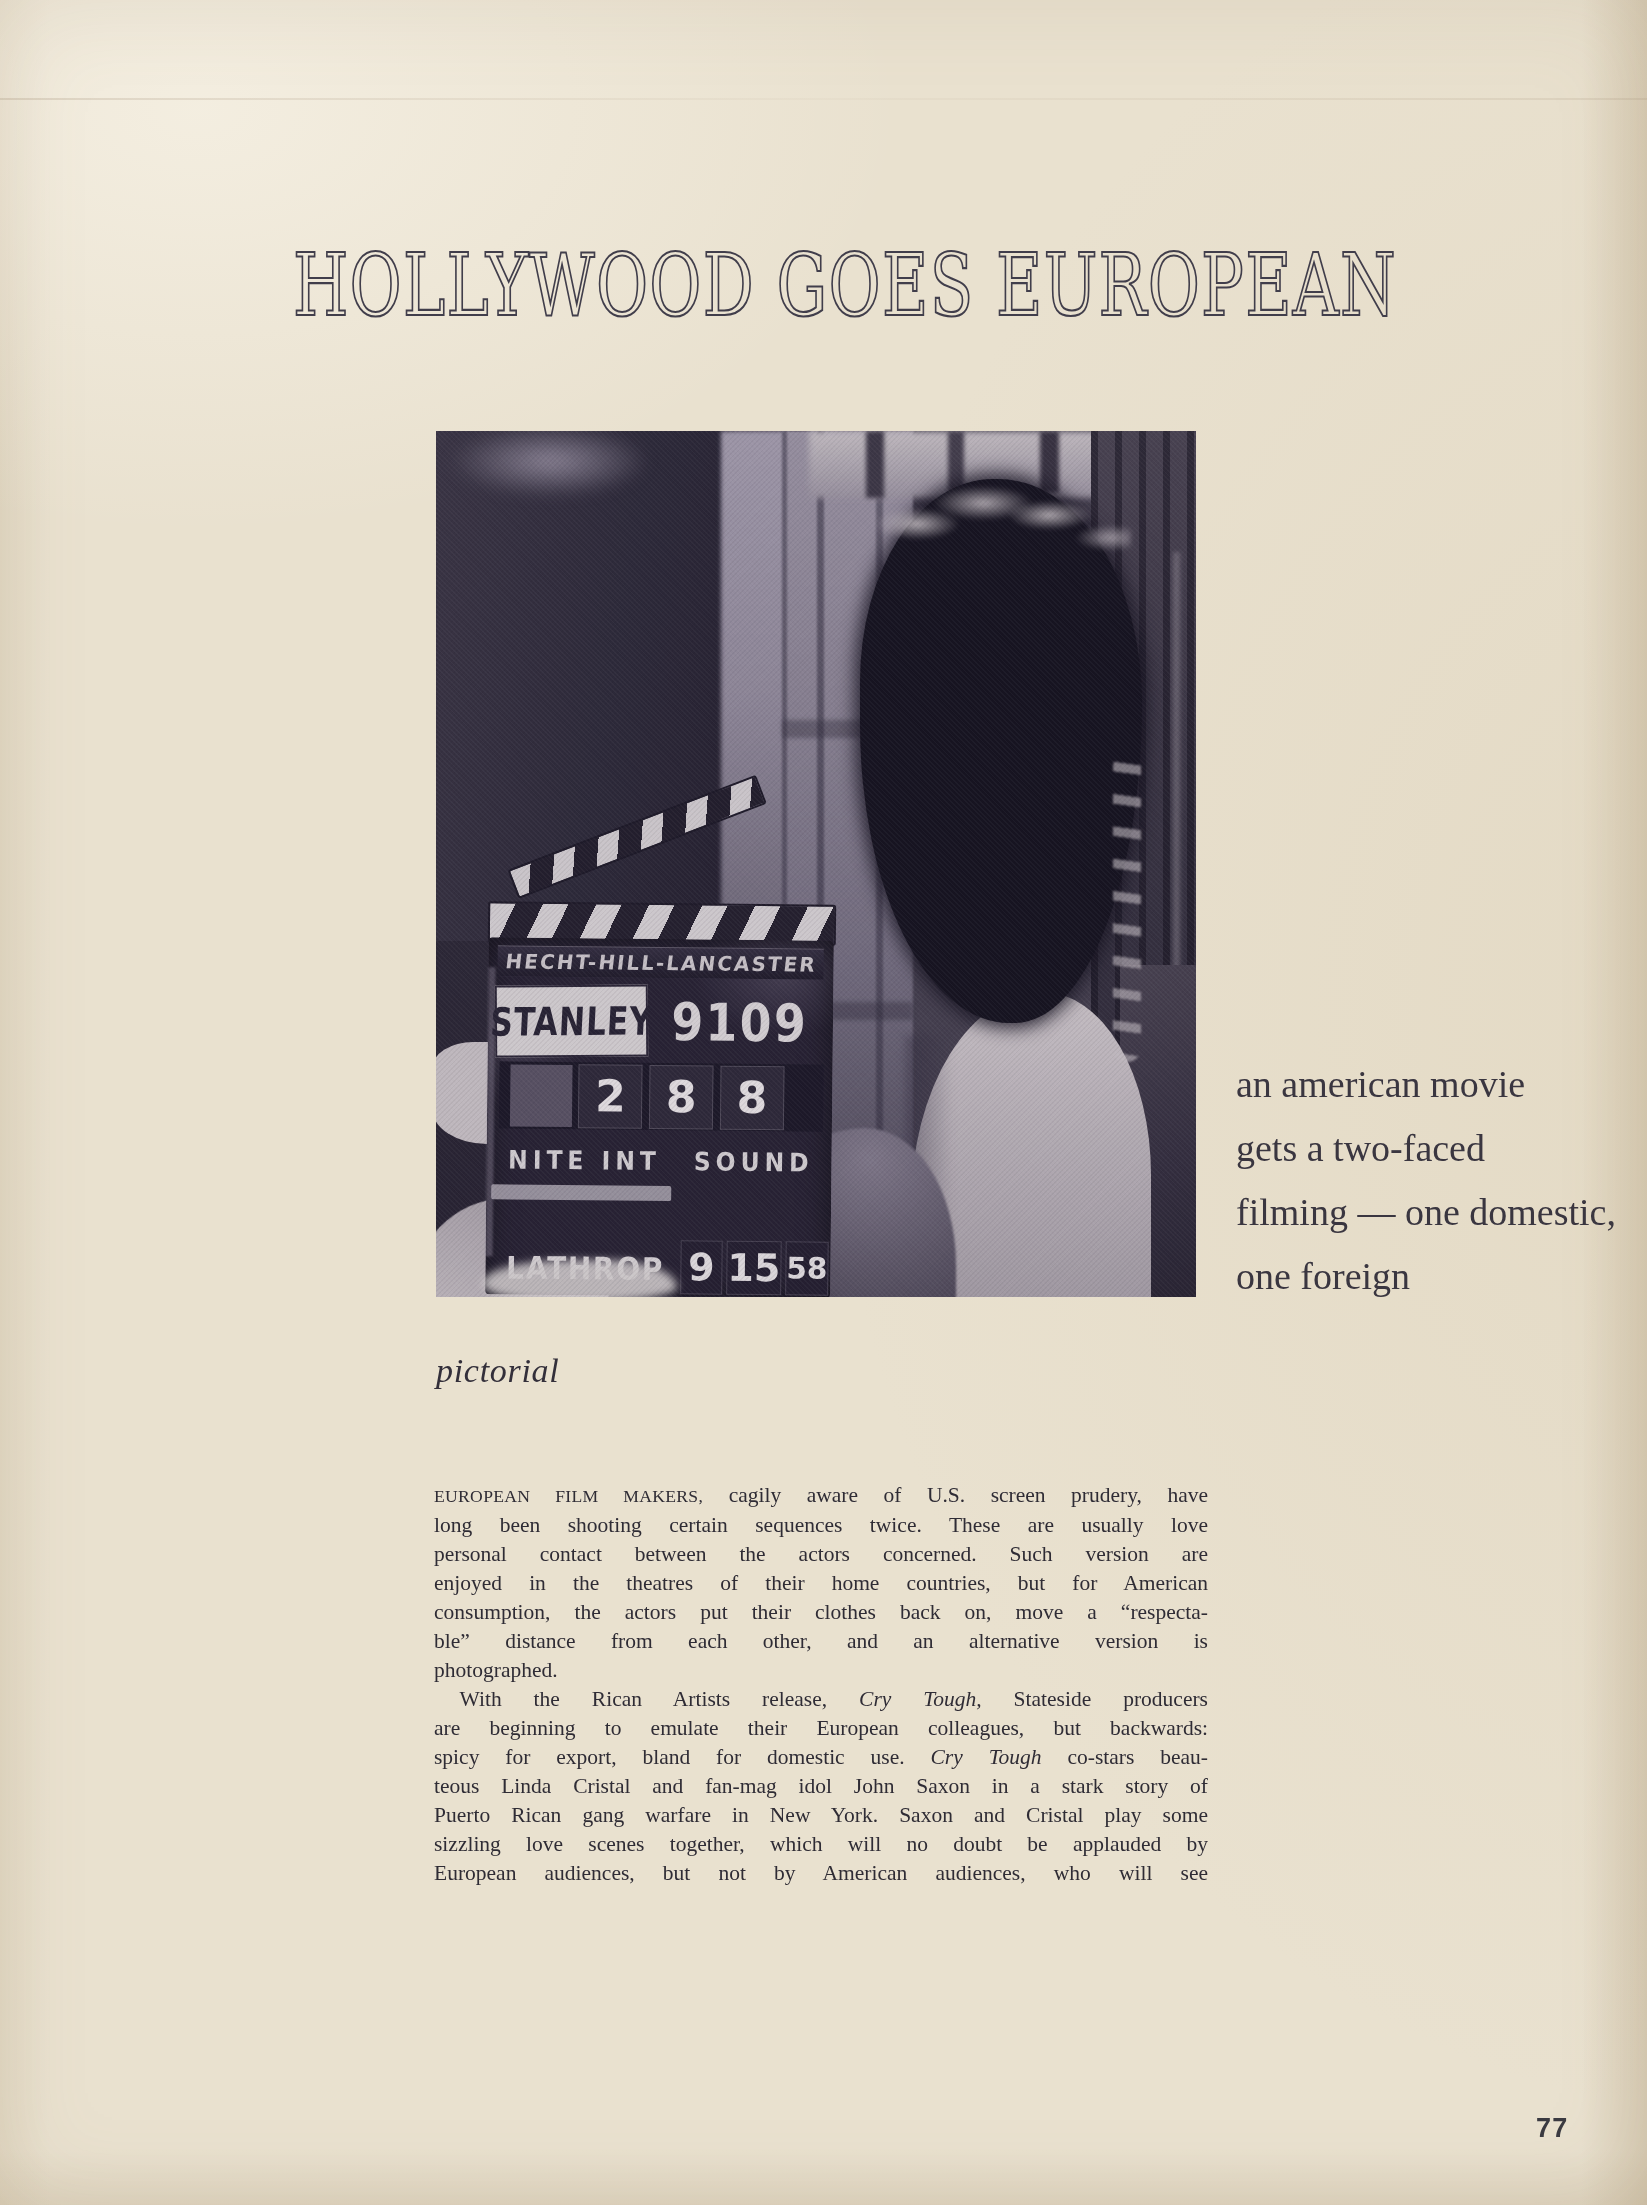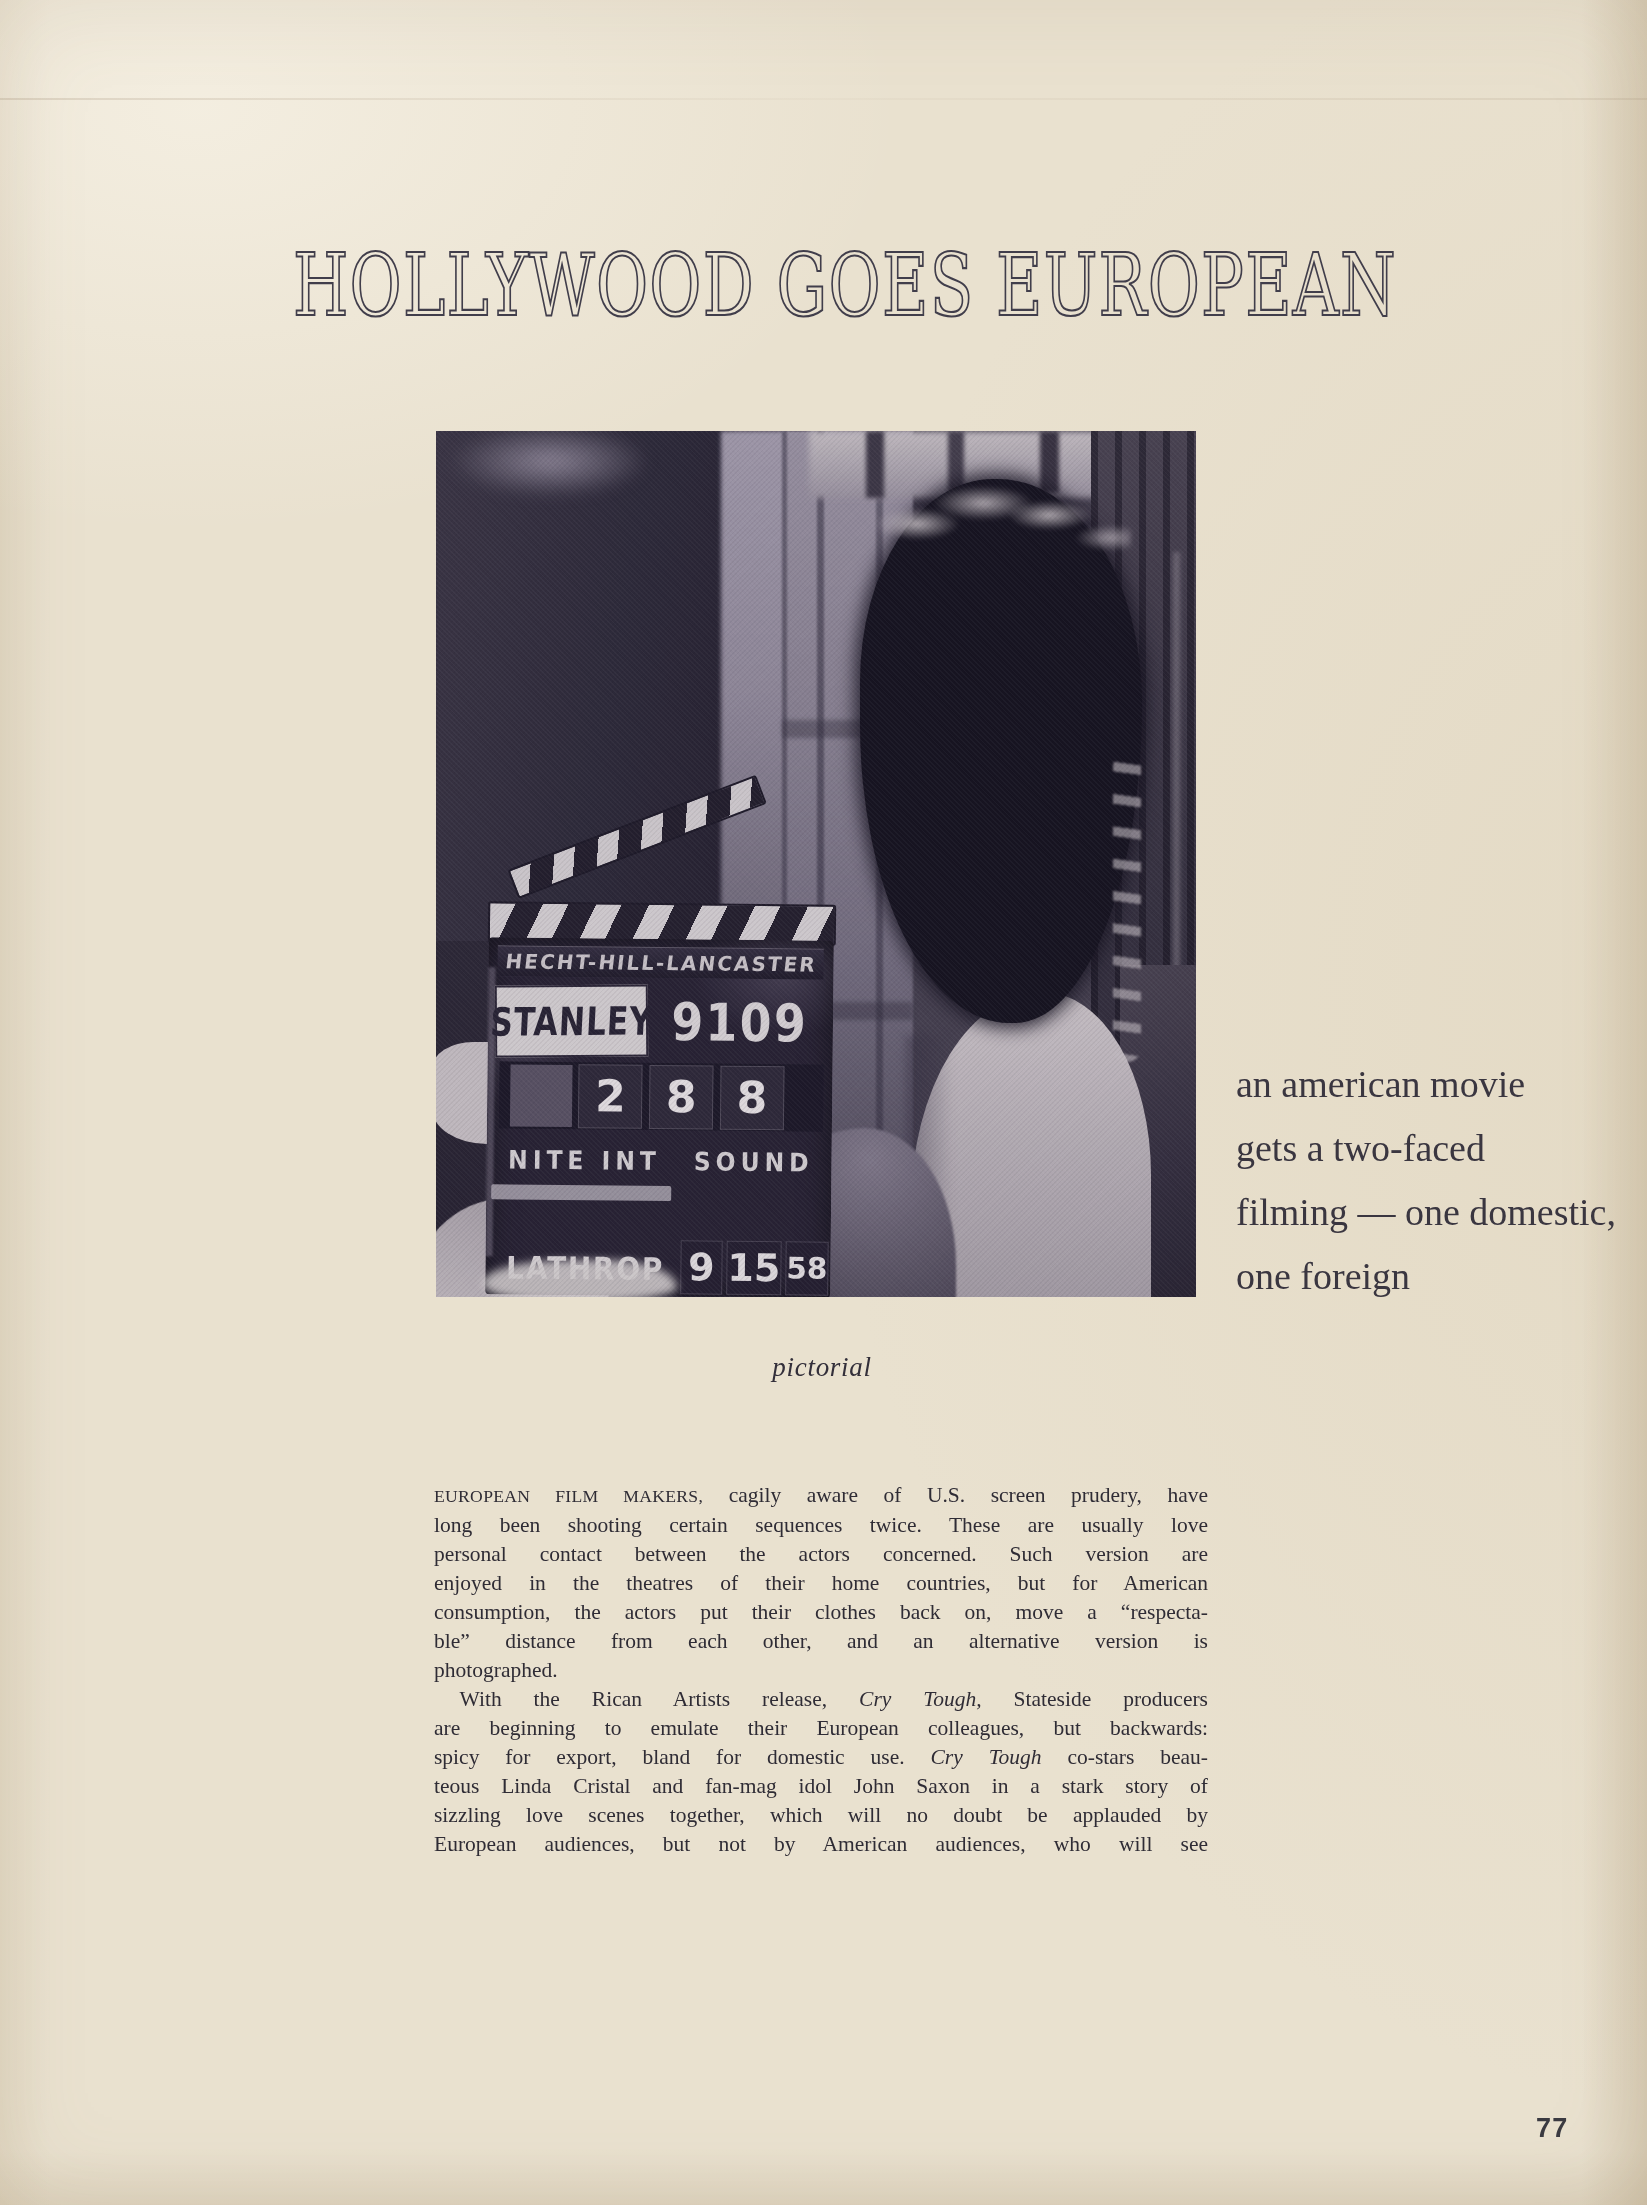--- a/index.html
+++ b/index.html
@@ -131,22 +131,22 @@
   .b-date > div{position:static;margin-left:4px;background:#241e2f;border:1.3px solid rgba(160,152,165,.3);
     display:flex;align-items:center;justify-content:center;color:#e6e1e3;font-weight:bold;}
   .b-d1{width:43px;height:52px;font-size:38px;}
   .b-d2{width:55px;height:52px;font-size:38px;}
   .b-d3{width:42px;height:52px;font-size:29.5px;}
 
   
   .caption{position:absolute;left:1236px;top:1052px;width:403px;
     font-size:38px;line-height:64px;color:#3a3640;}
   .caption div{white-space:nowrap;}
-  .pictorial{position:absolute;left:436px;top:1352px;width:772px;text-align:center;
-    font-style:italic;font-size:27px;color:#332f3a;letter-spacing:0.7px;}
+  .pictorial{position:absolute;left:436px;top:1352px;width:772px;text-align:left;
+    font-style:italic;font-size:34px;color:#332f3a;letter-spacing:0.7px;}
   .bodytext{position:absolute;left:434px;top:1481px;width:774px;font-size:21.5px;line-height:29px;color:#2f2c35;}
   .bodyline{text-align:justify;text-align-last:justify;}
   .bodyline.lastline{text-align-last:left;}
   .bodyline.indent{text-indent:25.5px;}
   .sc{font-size:.82em;letter-spacing:0.3px;}
   .it{font-style:italic;}
   .pagenum{position:absolute;left:1536px;top:2113px;font-family:"Liberation Sans",sans-serif;
     font-size:27px;font-weight:bold;color:#3b3b42;letter-spacing:1.3px;}
 </style>
 </head>
@@ -239,19 +239,20 @@
       <div class="bodyline"><span>long been shooting certain sequences twice. These are usually love</span></div>
       <div class="bodyline"><span>personal contact between the actors concerned. Such version are</span></div>
       <div class="bodyline"><span>enjoyed in the theatres of their home countries, but for American</span></div>
       <div class="bodyline"><span>consumption, the actors put their clothes back on, move a “respecta-</span></div>
       <div class="bodyline"><span>ble” distance from each other, and an alternative version is</span></div>
       <div class="bodyline lastline"><span>photographed.</span></div>
       <div class="bodyline indent"><span>With the Rican Artists release, </span><span class="it">Cry Tough,</span><span> Stateside producers</span></div>
       <div class="bodyline"><span>are beginning to emulate their European colleagues, but backwards:</span></div>
       <div class="bodyline"><span>spicy for export, bland for domestic use. </span><span class="it">Cry Tough</span><span> co-stars beau-</span></div>
       <div class="bodyline"><span>teous Linda Cristal and fan-mag idol John Saxon in a stark story of</span></div>
+      <div class="bodyline"><span>Puerto Rican gang warfare in New York. Saxon and Cristal play some</span></div>
       <div class="bodyline"><span>sizzling love scenes together, which will no doubt be applauded by</span></div>
       <div class="bodyline"><span>European audiences, but not by American audiences, who will see</span></div>
     </div>
 
   <div class="pagenum">77</div>
 </div>
 
 
 </body></html>

